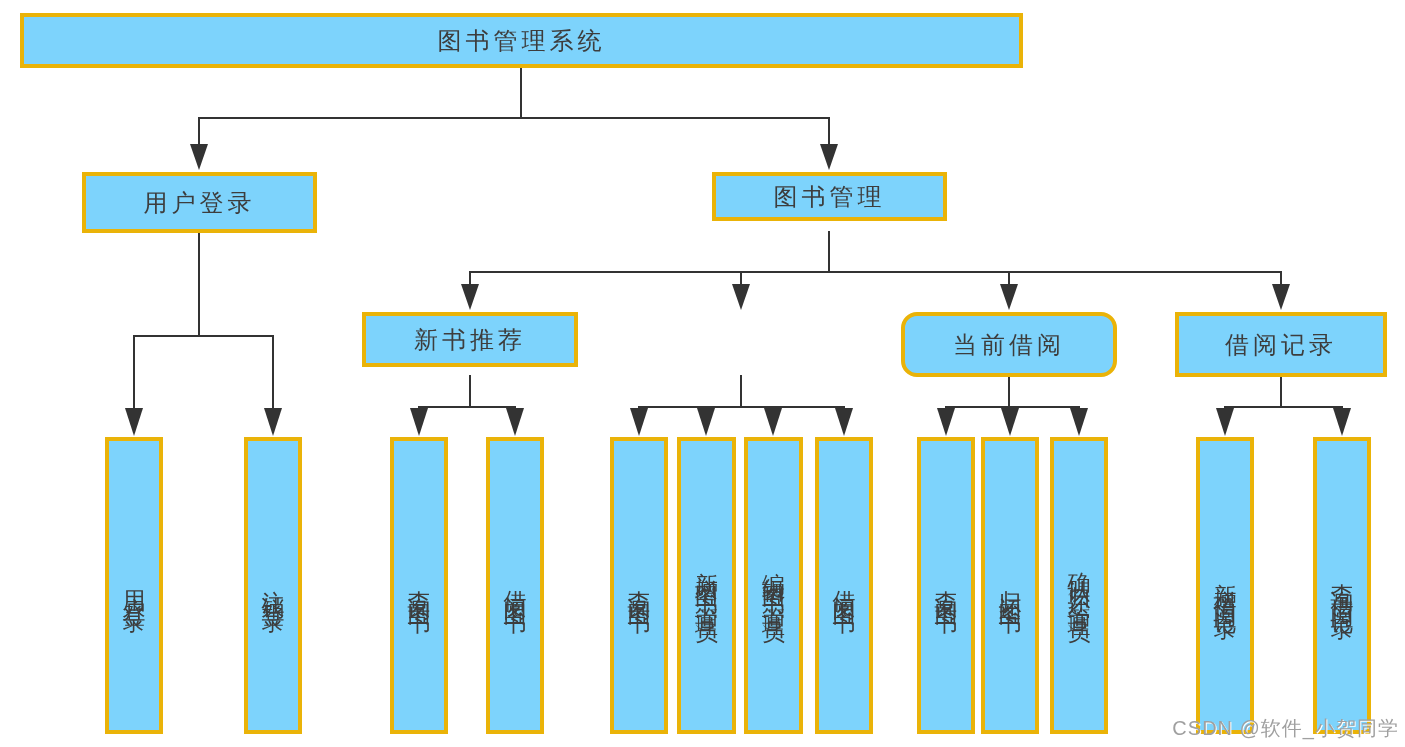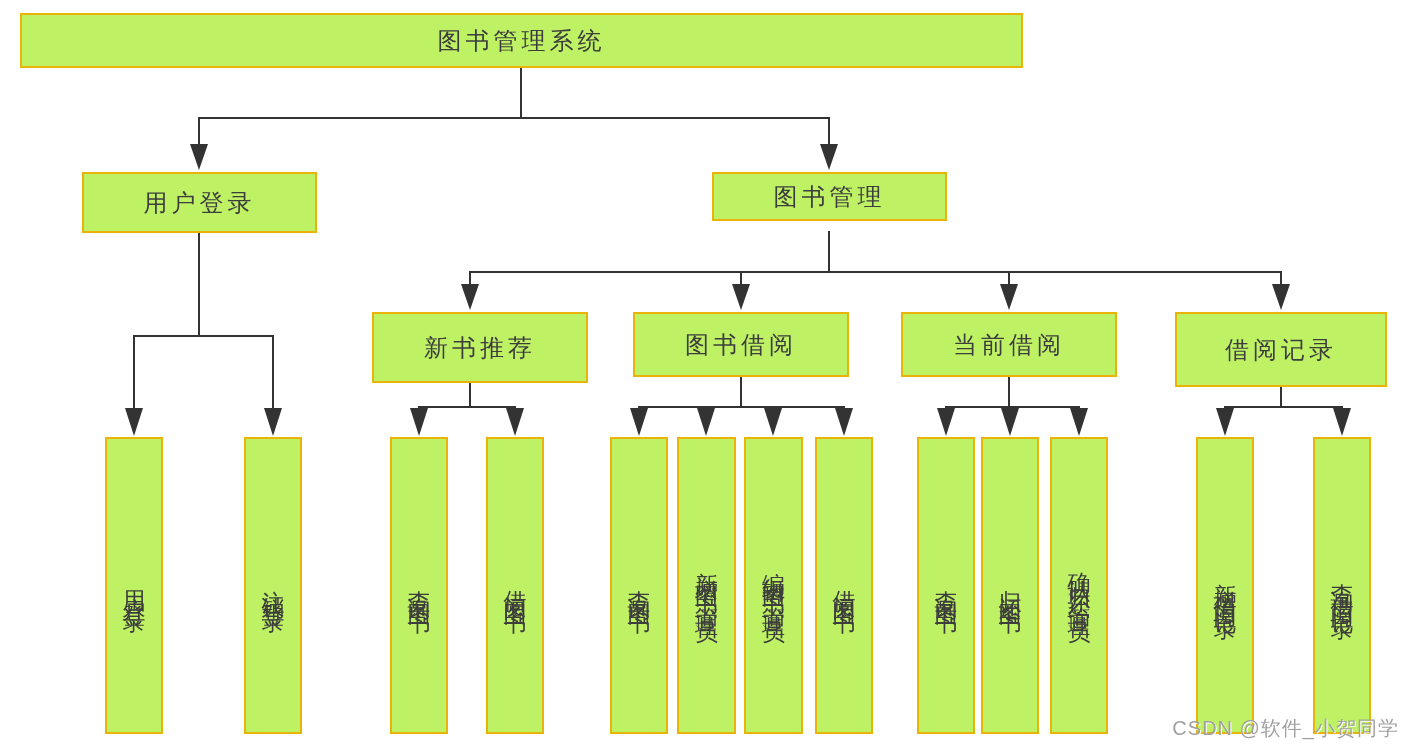--- a/index.html
+++ b/index.html
@@ -15,22 +15,22 @@
     overflow: hidden;
   }
   .connectors {
     position: absolute;
     left: 0; top: 0;
     width: 1405px; height: 747px;
   }
   .box {
     position: absolute;
     box-sizing: border-box;
-    border: 2px solid #eab308;
-    background: #bef264;
+    border: 4px solid #eab308;
+    background: #7dd3fc;
     display: flex;
     align-items: center;
     justify-content: center;
     color: #3d3d3d;
   }
   .box.h {
     font-size: 24px;
     letter-spacing: 4px;
     white-space: nowrap;
   }
@@ -110,24 +110,23 @@
       <polygon points="1216,408 1234,408 1225,436"></polygon>
       <polygon points="1333,408 1351,408 1342,436"></polygon>
     </g>
   </svg>
 
   <div class="box h" style="left:20px; top:13px; width:1003px; height:55px;">图书管理系统</div>
 
   <div class="box h" style="left:82px; top:172px; width:235px; height:61px;">用户登录</div>
   <div class="box h" style="left:712px; top:172px; width:235px; height:49px;">图书管理</div>
 
-  <div class="box h" style="left:362px; top:312px; width:216px; height:71px;margin-left:10px;">新书推荐</div>
-  <div class="box h" style="left:633px; top:312px; width:216px; height:65px;">图书借阅</div>
-  <div class="box h" style="left:901px; top:312px; width:216px; height:65px;">当前借阅</div>
-  <div class="box h" style="left:1175px; top:312px; width:212px; height:75px;">借阅记录</div>
+  <div class="box h" style="left:362px; top:312px; width:216px; height:55px;">新书推荐</div>
+  <div class="box h" style="left:901px; top:312px; width:216px; height:65px;border-radius:16px;">当前借阅</div>
+  <div class="box h" style="left:1175px; top:312px; width:212px; height:65px;">借阅记录</div>
 
   <div class="box v" style="left:105px; top:437px; width:58px; height:297px;">用户登录</div>
   <div class="box v" style="left:244px; top:437px; width:58px; height:297px;">注销登录</div>
 
   <div class="box v" style="left:390px; top:437px; width:58px; height:297px;">查询图书</div>
   <div class="box v" style="left:486px; top:437px; width:58px; height:297px;">借阅图书</div>
 
   <div class="box v" style="left:610px; top:437px; width:58px; height:297px;">查询图书</div>
   <div class="box v" style="left:677px; top:437px; width:59px; height:297px;">新增图书（管理员）</div>
   <div class="box v" style="left:744px; top:437px; width:59px; height:297px;">编辑图书（管理员）</div>

